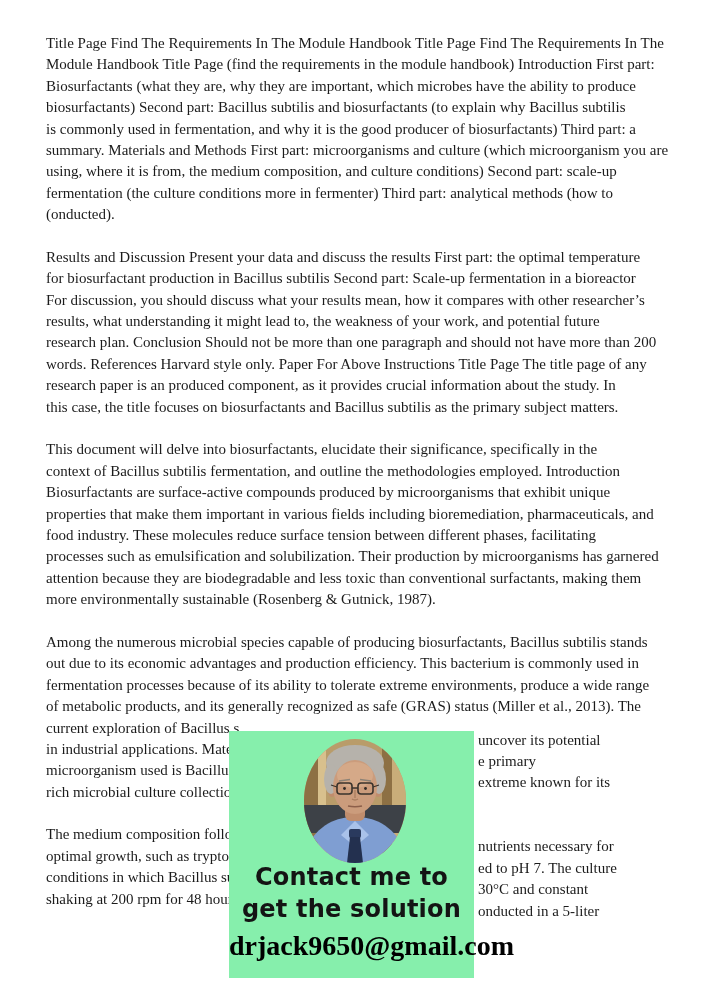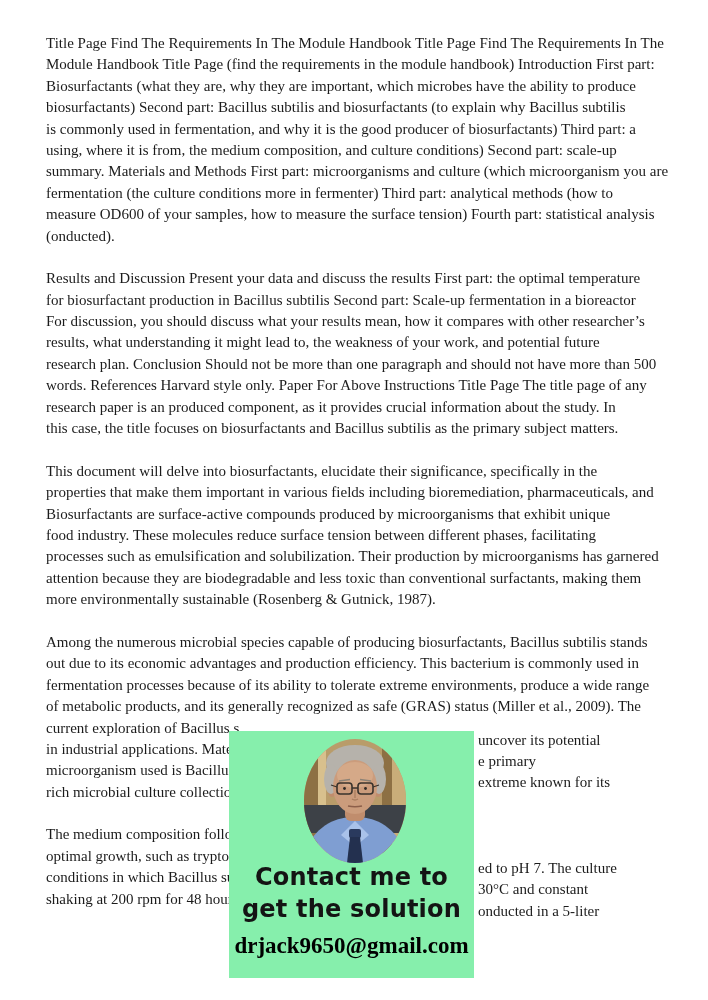--- a/index.html
+++ b/index.html
@@ -50,72 +50,72 @@
     line-height: 32px;
     color: #141414;
     letter-spacing: 0.2px;
   }
   .email {
     position: absolute;
     left: 0; right: 0; top: 200px;
     text-align: center;
     font-family: "Liberation Serif", serif;
     font-weight: bold;
-    font-size: 23px;
+    font-size: 28px;
     line-height: 30px;
     color: #000000;
   }
 </style>
 </head>
 <body>
 
 <div class="doc" id="doc-body">
     <div class="para">
       <div class="ln">Title Page Find The Requirements In The Module Handbook Title Page Find The Requirements In The</div>
       <div class="ln">Module Handbook Title Page (find the requirements in the module handbook) Introduction First part:</div>
       <div class="ln">Biosurfactants (what they are, why they are important, which microbes have the ability to produce</div>
       <div class="ln">biosurfactants) Second part: Bacillus subtilis and biosurfactants (to explain why Bacillus subtilis</div>
       <div class="ln">is commonly used in fermentation, and why it is the good producer of biosurfactants) Third part: a</div>
+      <div class="ln">summary. Materials and Methods First part: microorganisms and culture (which microorganism you are</div>
       <div class="ln">using, where it is from, the medium composition, and culture conditions) Second part: scale-up</div>
-      <div class="ln">summary. Materials and Methods First part: microorganisms and culture (which microorganism you are</div>
       <div class="ln">fermentation (the culture conditions more in fermenter) Third part: analytical methods (how to</div>
-      <div class="ln">measure OD600 of your samples, how to measure the surface tension) Fourth part: statistical analysis</div>
       <div class="ln">(onducted).</div>
     </div>
     <div class="para">
       <div class="ln">Results and Discussion Present your data and discuss the results First part: the optimal temperature</div>
       <div class="ln">for biosurfactant production in Bacillus subtilis Second part: Scale-up fermentation in a bioreactor</div>
       <div class="ln">For discussion, you should discuss what your results mean, how it compares with other researcher’s</div>
       <div class="ln">results, what understanding it might lead to, the weakness of your work, and potential future</div>
-      <div class="ln">research plan. Conclusion Should not be more than one paragraph and should not have more than 500</div>
+      <div class="ln">research plan. Conclusion Should not be more than one paragraph and should not have more than 200</div>
       <div class="ln">words. References Harvard style only. Paper For Above Instructions Title Page The title page of any</div>
       <div class="ln">research paper is an produced component, as it provides crucial information about the study. In</div>
       <div class="ln">this case, the title focuses on biosurfactants and Bacillus subtilis as the primary subject matters.</div>
     </div>
     <div class="para">
       <div class="ln">This document will delve into biosurfactants, elucidate their significance, specifically in the</div>
+      <div class="ln">context of Bacillus subtilis fermentation, and outline the methodologies employed. Introduction</div>
+      <div class="ln">Biosurfactants are surface-active compounds produced by microorganisms that exhibit unique</div>
       <div class="ln">properties that make them important in various fields including bioremediation, pharmaceuticals, and</div>
-      <div class="ln">Biosurfactants are surface-active compounds produced by microorganisms that exhibit unique</div>
       <div class="ln">food industry. These molecules reduce surface tension between different phases, facilitating</div>
       <div class="ln">processes such as emulsification and solubilization. Their production by microorganisms has garnered</div>
       <div class="ln">attention because they are biodegradable and less toxic than conventional surfactants, making them</div>
       <div class="ln">more environmentally sustainable (Rosenberg &amp; Gutnick, 1987).</div>
     </div>
     <div class="para">
       <div class="ln">Among the numerous microbial species capable of producing biosurfactants, Bacillus subtilis stands</div>
       <div class="ln">out due to its economic advantages and production efficiency. This bacterium is commonly used in</div>
       <div class="ln">fermentation processes because of its ability to tolerate extreme environments, produce a wide range</div>
-      <div class="ln">of metabolic products, and its generally recognized as safe (GRAS) status (Miller et al., 2009). The</div>
+      <div class="ln">of metabolic products, and its generally recognized as safe (GRAS) status (Miller et al., 2013). The</div>
       <div class="ln"><span>current exploration of Bacillus s</span><span class="fr">uncover its potential</span></div>
       <div class="ln"><span>in industrial applications. Mater</span><span class="fr">e primary</span></div>
       <div class="ln"><span>microorganism used is Bacillus</span><span class="fr">extreme known for its</span></div>
       <div class="ln"><span>rich microbial culture collection</span></div>
     </div>
     <div class="para">
-      <div class="ln"><span>The medium composition follow</span></div>
+      <div class="ln"><span>The medium composition follow</span><span class="fr">nutrients necessary for</span></div>
       <div class="ln"><span>optimal growth, such as trypton</span><span class="fr">ed to pH 7. The culture</span></div>
       <div class="ln"><span>conditions in which Bacillus sub</span><span class="fr">30°C and constant</span></div>
       <div class="ln"><span>shaking at 200 rpm for 48 hours</span><span class="fr">onducted in a 5-liter</span></div>
     </div>
   </div>
 
 <div class="overlay-card" style="background: #86efac;">
   <div class="photo">
     <svg width="102" height="124" viewBox="0 0 102 124" xmlns="http://www.w3.org/2000/svg">
       <defs>

